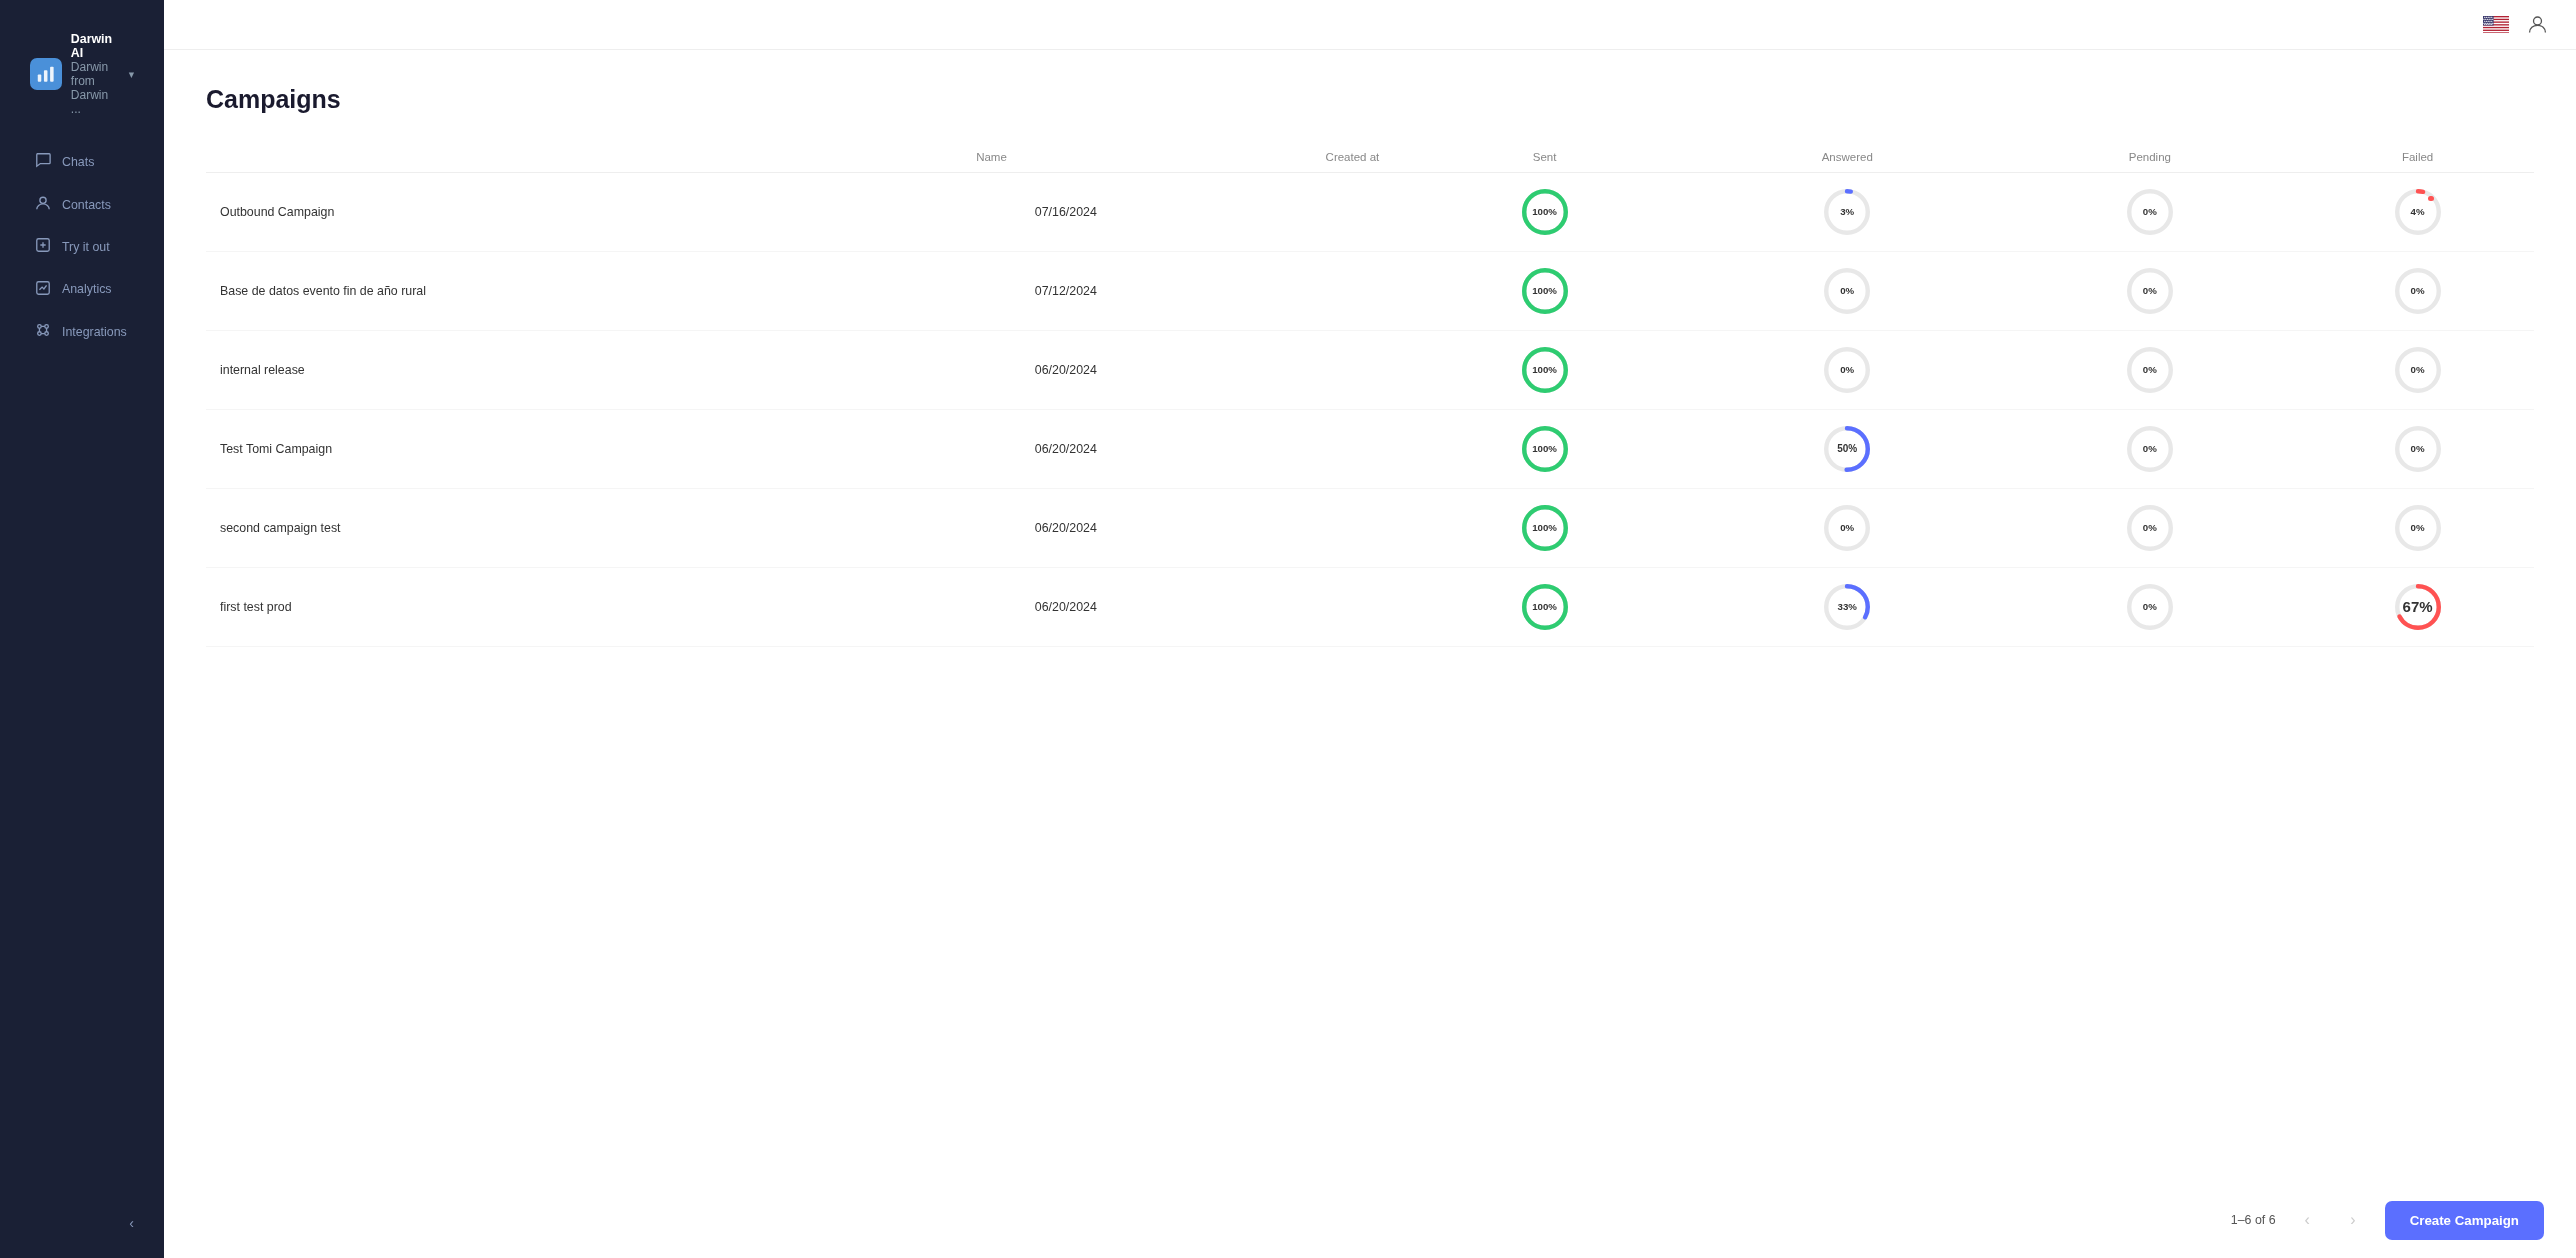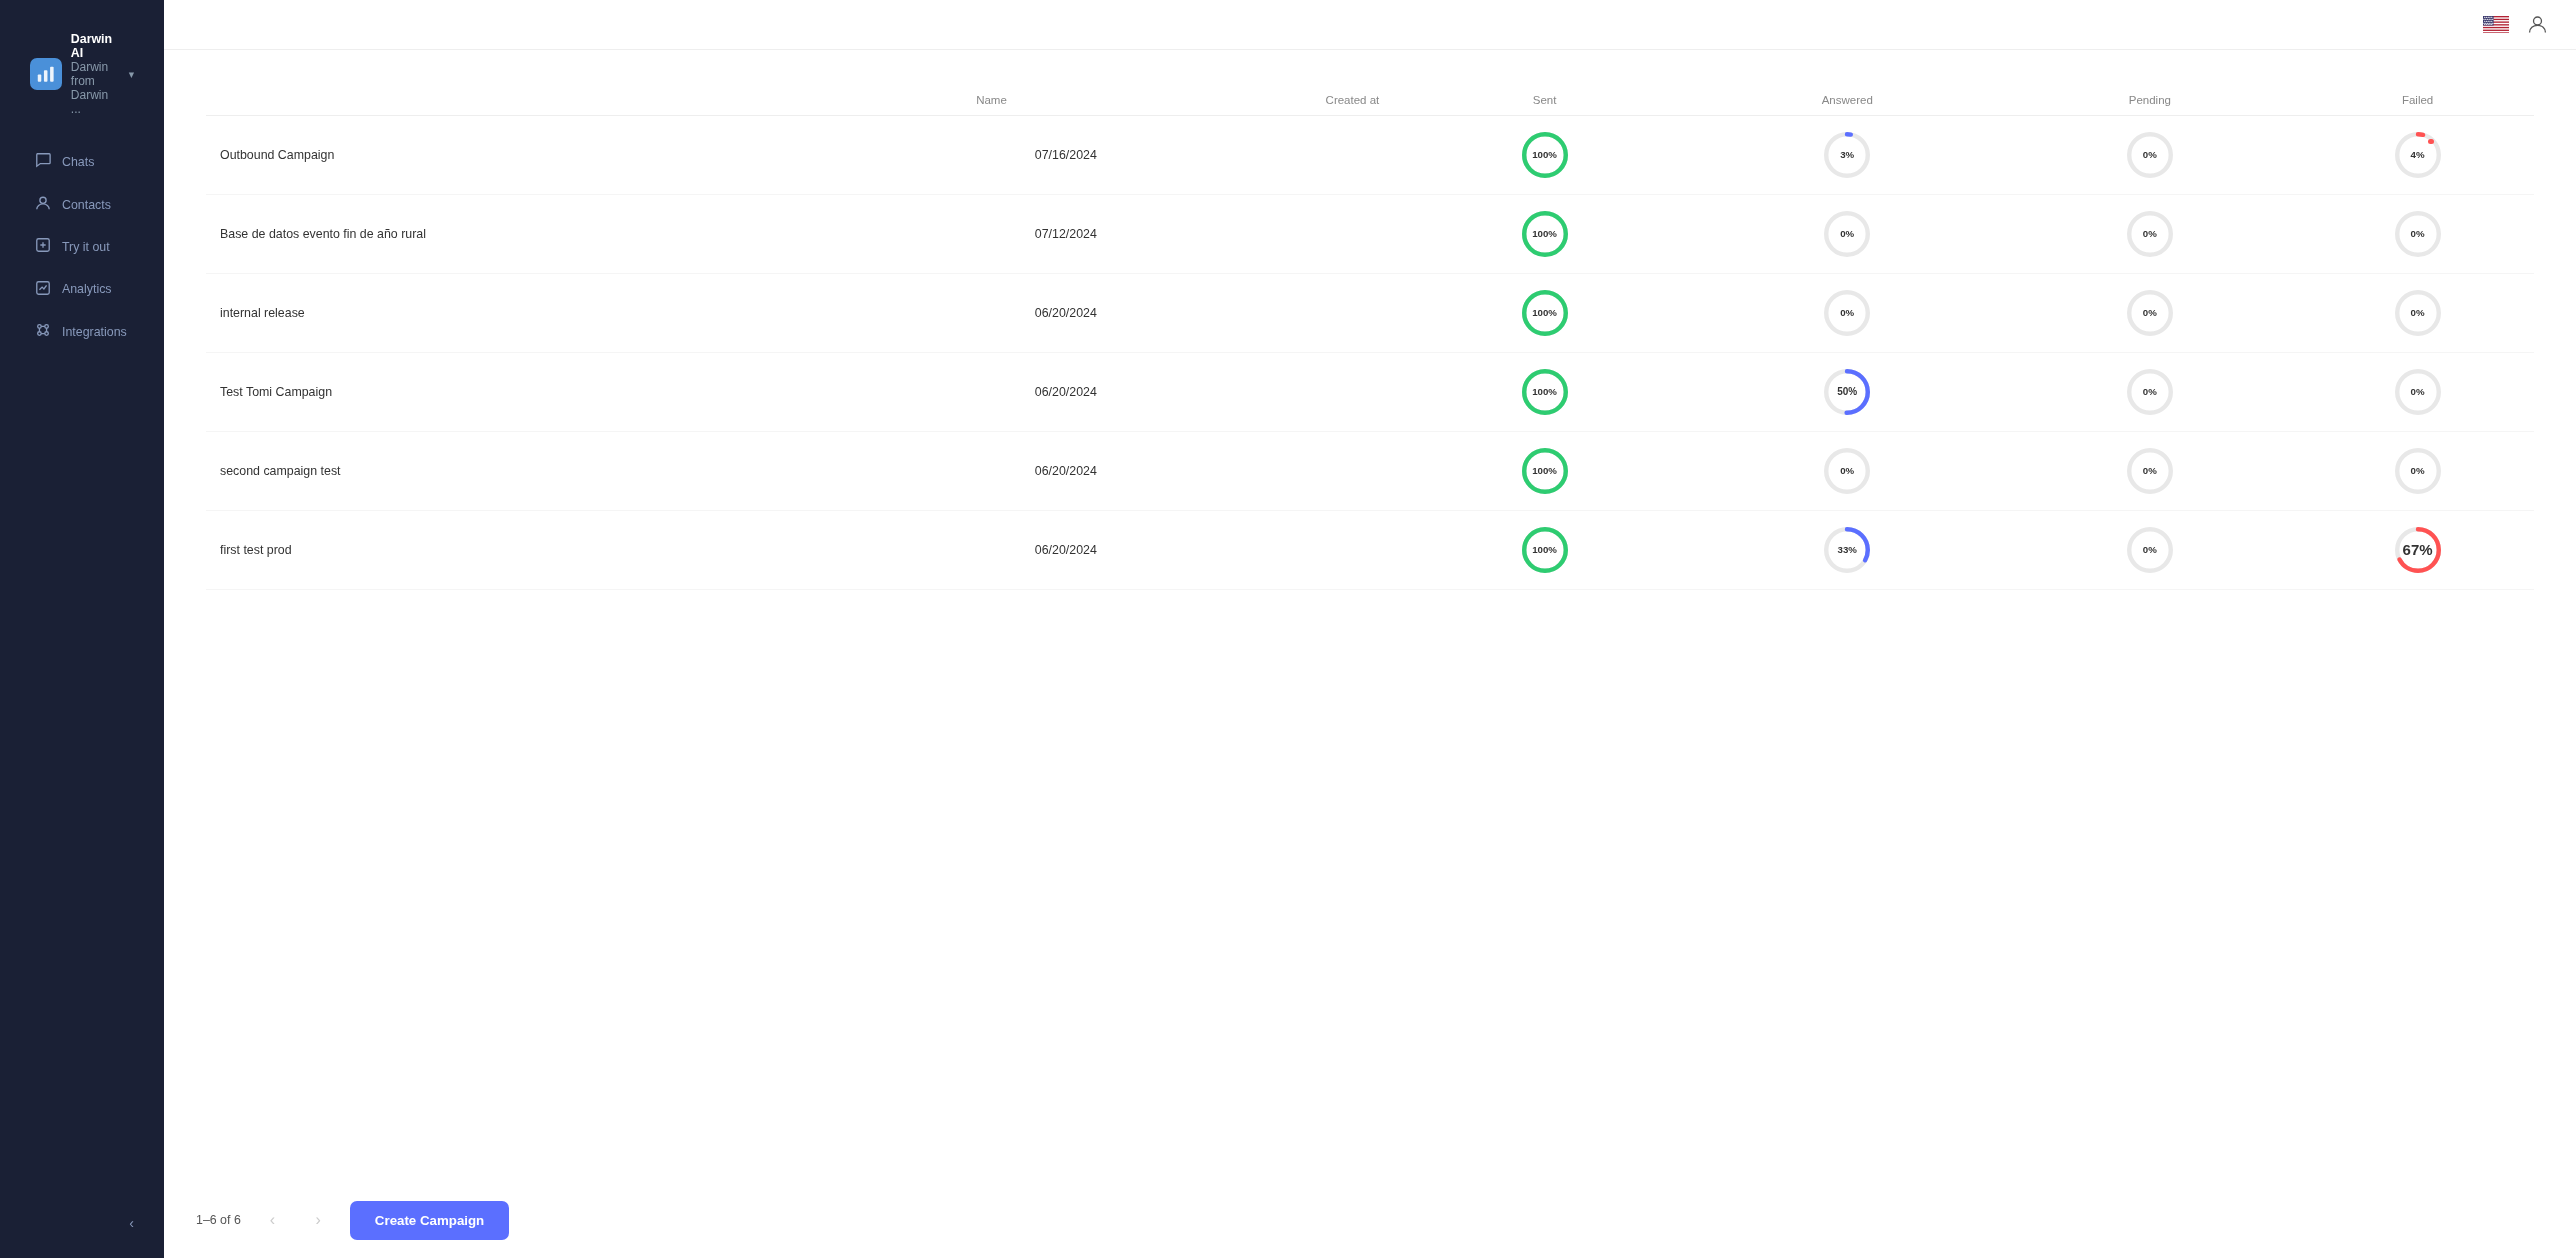--- a/index.html
+++ b/index.html
@@ -119,20 +119,21 @@
     }
 
     
     .bottom-bar {
       position: absolute;
       bottom: 0;
       right: 0;
       width: calc(100% );
       display: flex;
       align-items: center;
+      justify-content: flex-end;
       padding: 17.7px 32px;
       gap: 17.7px;
       background: #fff;
     }
     .pagination-info { font-size: 12.4px; color: #555; }
     .pagination-btn {
       width: 28px; height: 28px;
       border: none;
       background: transparent;
       cursor: pointer;
@@ -279,20 +280,21 @@
     </div>
     <div class="user-icon">
       <svg width="23" height="23" viewBox="0 0 26 26" fill="none" stroke="#555" stroke-width="1.5">
         <circle cx="13" cy="9" r="4.5"></circle>
         <path d="M4 22c0-5 4-8 9-8s9 3 9 8"></path>
       </svg>
     </div>
   </div>
 
   <div class="content">
+    <h1 class="page-title">Campaigns</h1>
 
     <table class="campaigns-table">
       <thead>
         <tr>
           <th class="col-name">Name</th>
           <th class="col-created">Created at</th>
           <th class="col-sent th-center">Sent</th>
           <th class="col-answered th-center">Answered</th>
           <th class="col-pending th-center">Pending</th>
           <th class="col-failed th-center">Failed</th>

